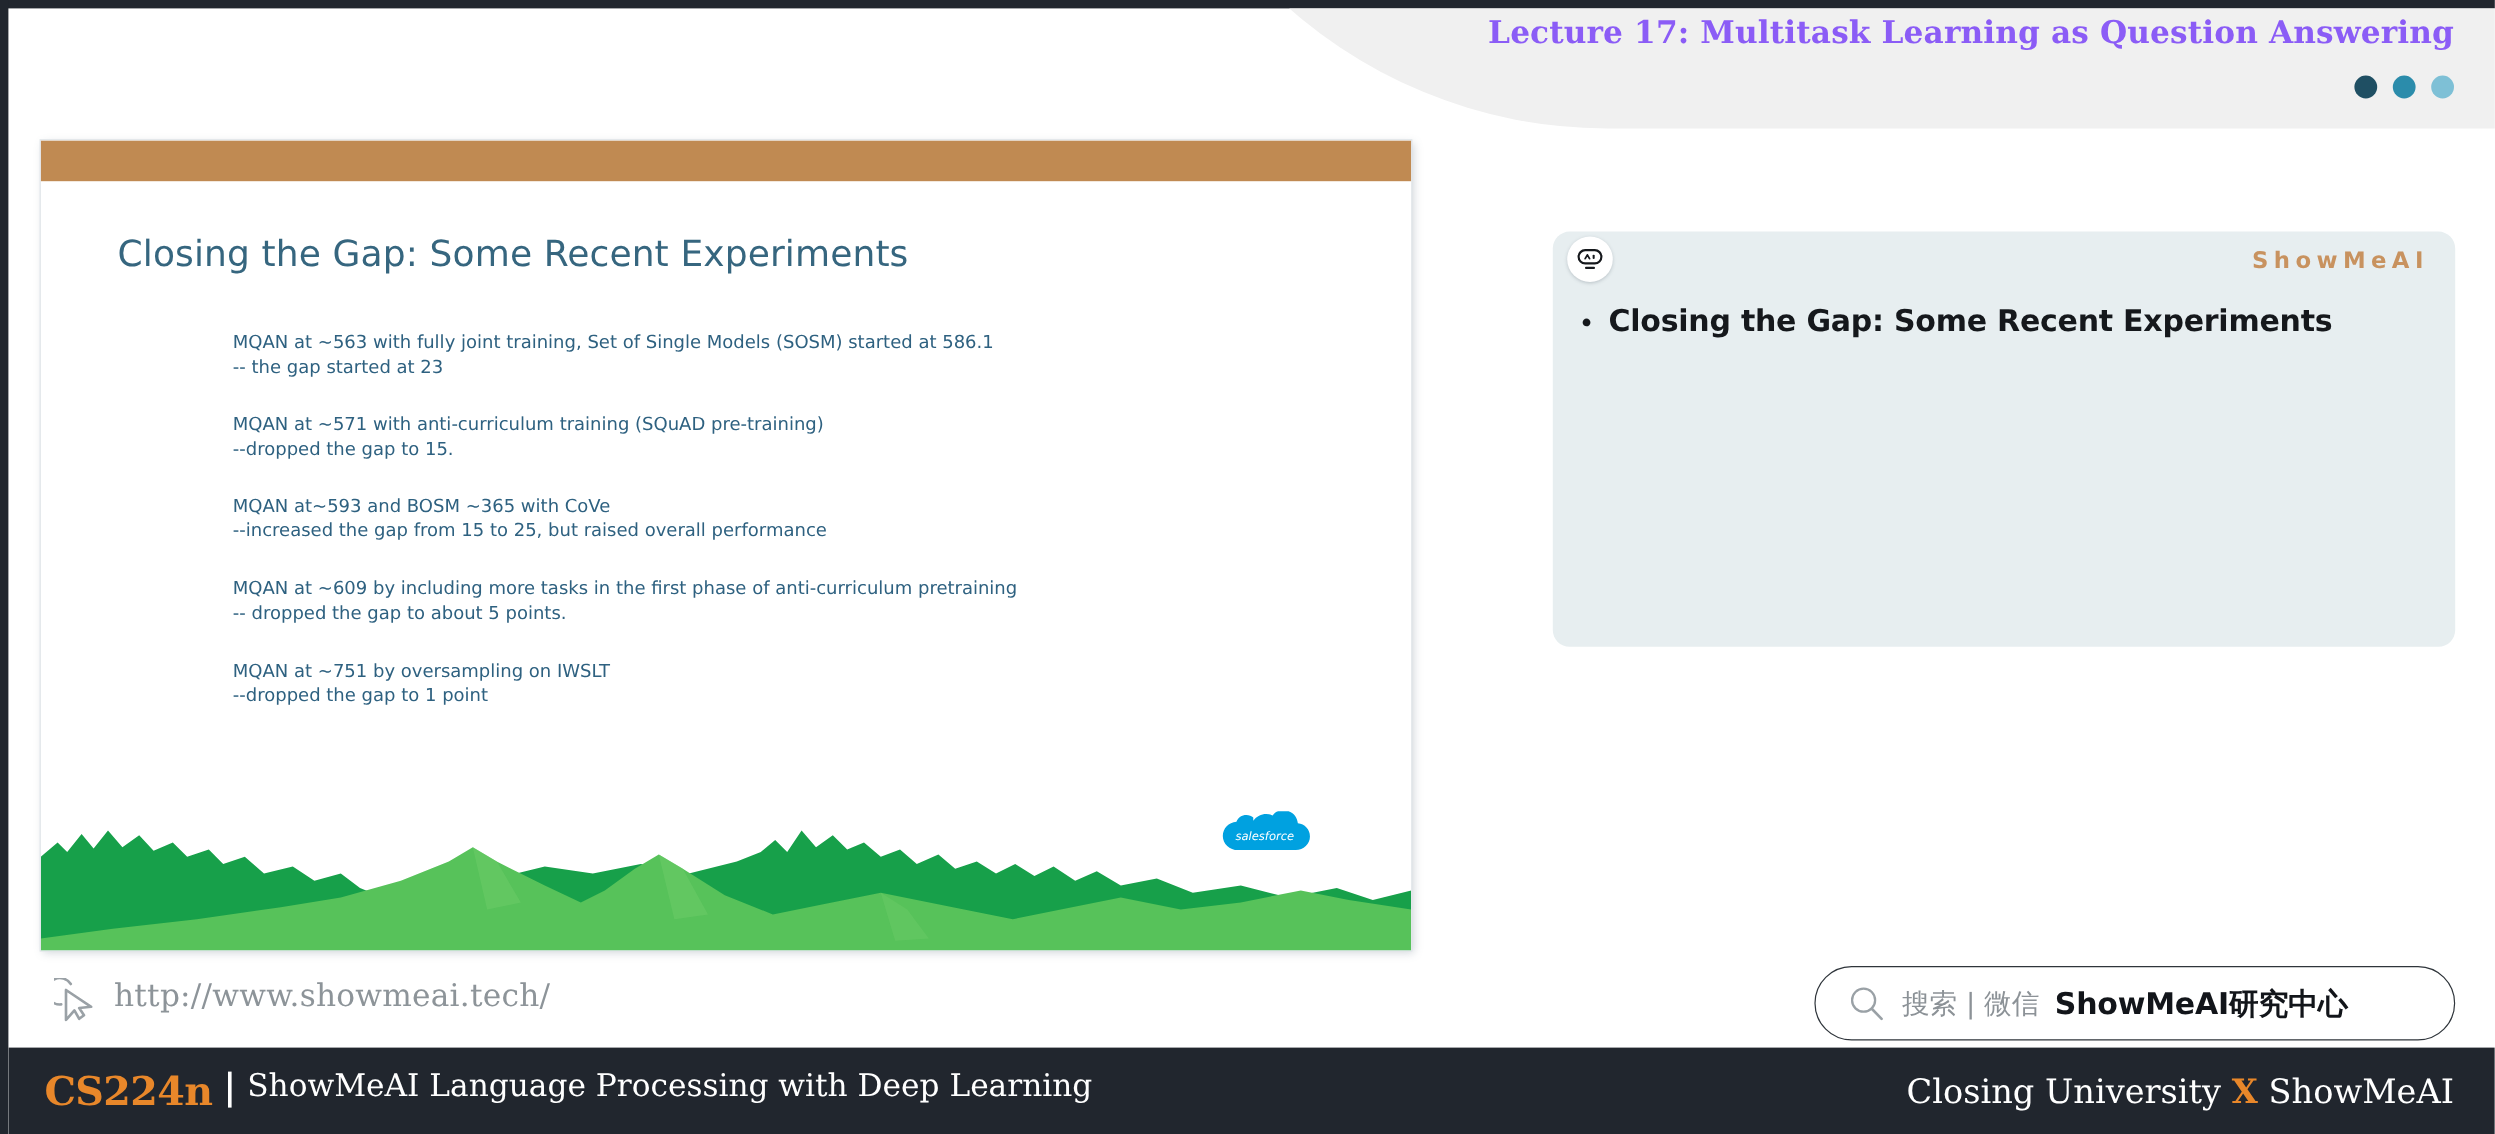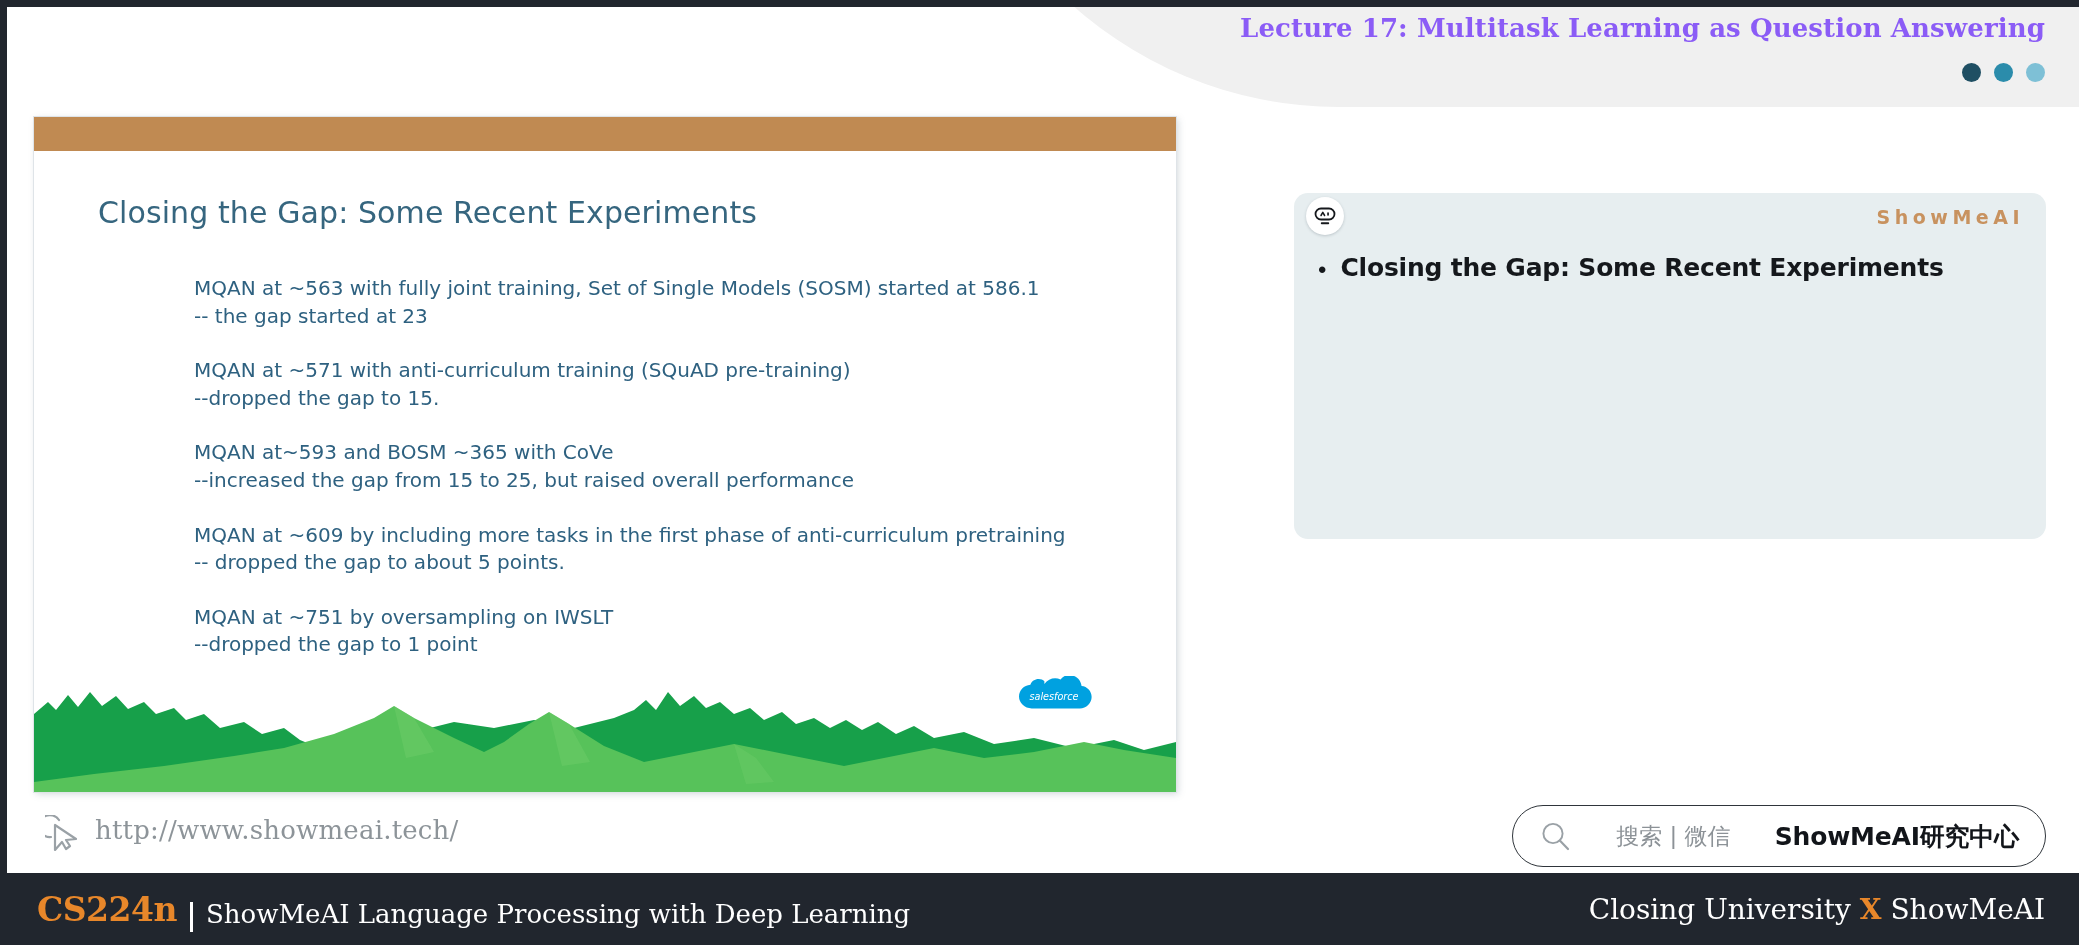--- a/index.html
+++ b/index.html
@@ -105,21 +105,21 @@
   .slide-body {
     position: absolute;
     left: 160px;
     top: 158px;
     right: 40px;
   }
   .para {
     margin-bottom: 27px;
     color: #2e6180;
     font-family: "DejaVu Sans", sans-serif;
-    font-size: 20px;
+    font-size: 15px;
     line-height: 1.38;
   }
   .para div { white-space: nowrap; }
 
   
   .mountains {
     position: absolute;
     left: 0;
     bottom: 0;
     width: 100%;
@@ -217,21 +217,20 @@
     width: 534px;
     height: 62px;
     border: 1.6px solid #2f353b;
     border-radius: 31px;
     background: #ffffff;
     display: flex;
     align-items: center;
     padding: 0 26px;
     box-sizing: border-box;
     gap: 13px;
-    justify-content: space-between;
   }
   .search-icon { width: 33px; height: 33px; display: block; flex: none; }
   .search-hint {
     font-family: "DejaVu Sans", sans-serif;
     font-size: 23px;
     color: #8c9297;
     white-space: nowrap;
   }
   .search-brand {
     font-family: "DejaVu Sans", sans-serif;
@@ -250,21 +249,21 @@
     width: 100%;
     height: 72px;
     background: #21262e;
     display: flex;
     align-items: center;
   }
   .footer-left {
     position: absolute;
     left: 30px;
     display: flex;
-    align-items: flex-end;
+    align-items: flex-start;
     gap: 0;
     white-space: nowrap;
   }
   .course-code {
     font-family: "DejaVu Serif", serif;
     font-size: 33px;
     font-weight: 700;
     color: #e8872a;
     letter-spacing: -0.5px;
   }

